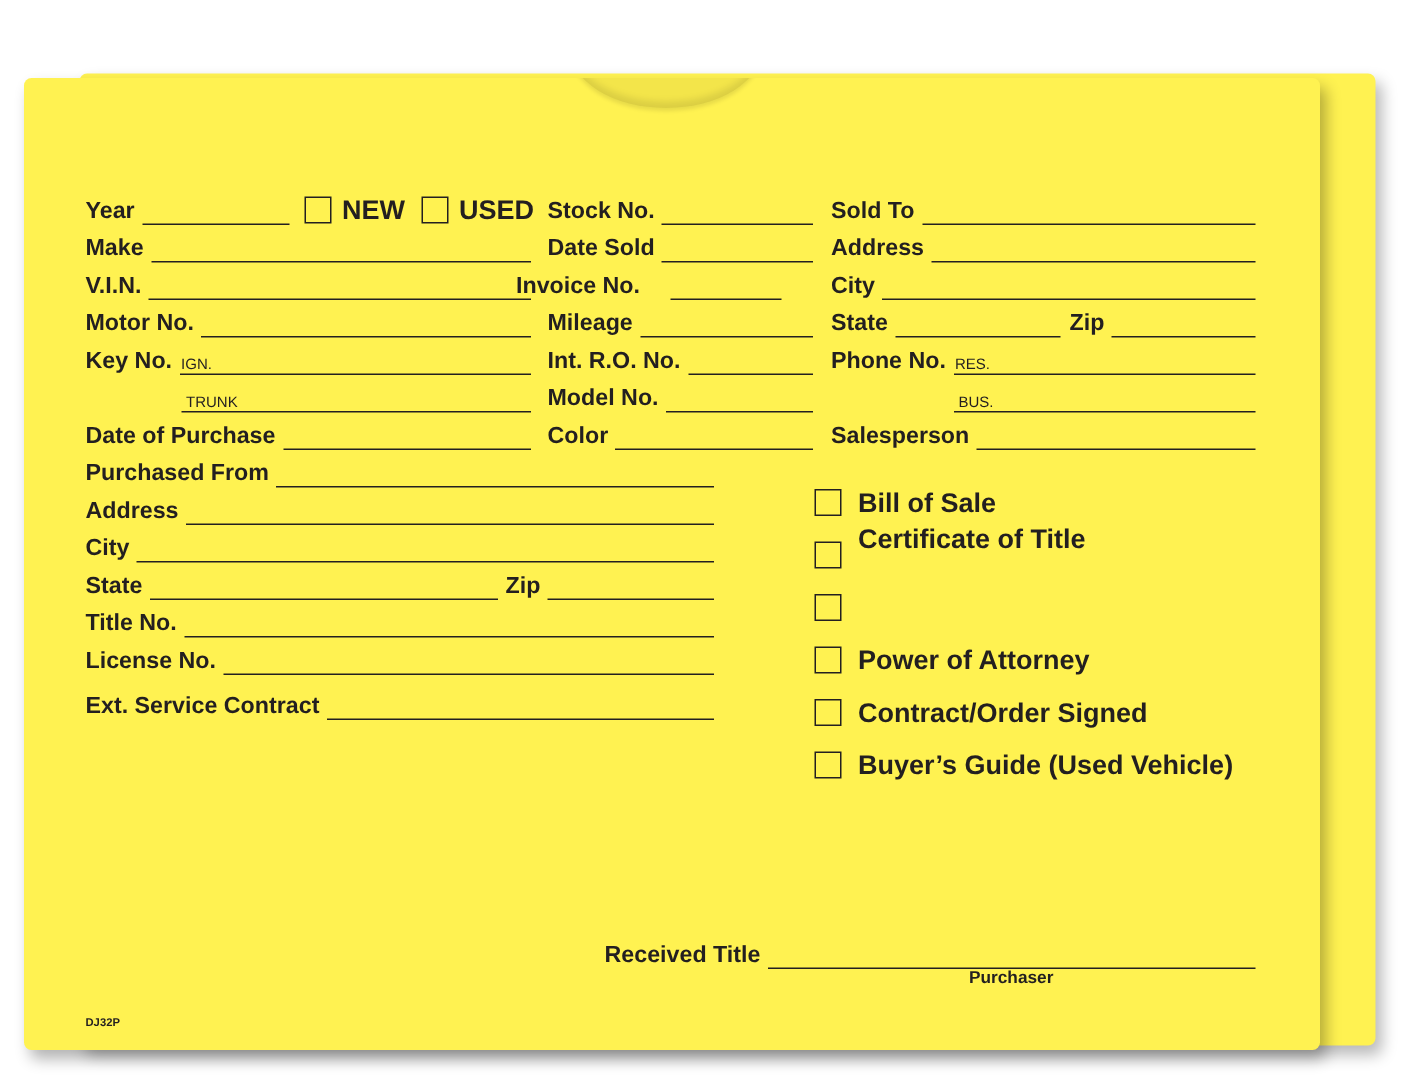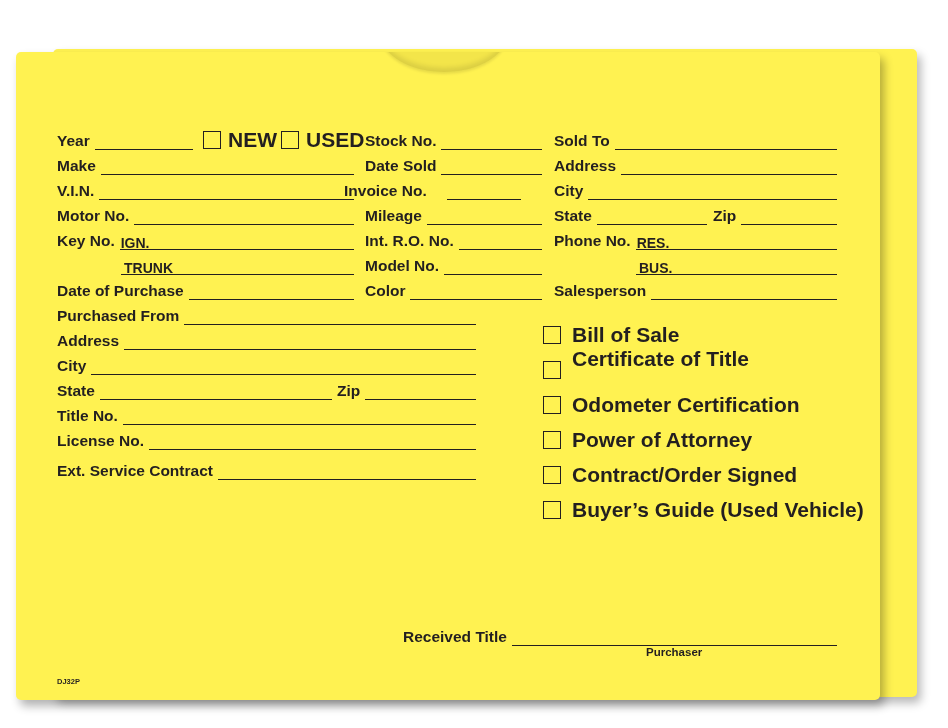--- a/index.html
+++ b/index.html
@@ -42,31 +42,31 @@
     }
     .field .label { padding-right: 5px; padding-bottom: 1px; }
     .field .line {
       flex: 1;
       border-bottom: 1.3px solid #231f20;
       height: 14px;
       position: relative;
     }
     .field .sublabel {
       position: absolute; left: 1px; bottom: 1px;
-      font-size: 14px; line-height: 9px; font-weight: bold;
+      font-size: 10px; line-height: 9px; font-weight: normal;
     }
     .box {
       position: absolute;
       width: 18px; height: 18px;
       border: 1.3px solid #231f20;
       box-sizing: border-box;
     }
     .boxlabel {
       position: absolute;
-      font-weight: bold; font-size: 21px; line-height: 18px; white-space: nowrap;
+      font-weight: bold; font-size: 18px; line-height: 18px; white-space: nowrap;
     }
     .small {
       position: absolute; font-weight: bold; font-size: 11.5px; white-space: nowrap;
     }
     .code {
       position: absolute; font-size: 7.5px; font-weight: bold; white-space: nowrap;
     }
   </style>
 </head>
 <body>
@@ -211,21 +211,20 @@
       <span class="line"></span>
   </div>
 
   <div class="box" style="left:527px; top:274px;"></div>
   <div class="boxlabel" style="left:556px; top:274px;">Bill of Sale</div>
 
   <div class="box" style="left:527px; top:309px;"></div>
   <div class="boxlabel" style="left:556px; top:298px;">Certificate of Title</div>
 
   <div class="box" style="left:527px; top:344px;"></div>
-  <div class="boxlabel" style="left:556px; top:344px;">Odometer Certification</div>
 
   <div class="box" style="left:527px; top:379px;"></div>
   <div class="boxlabel" style="left:556px; top:379px;">Power of Attorney</div>
 
   <div class="box" style="left:527px; top:414px;"></div>
   <div class="boxlabel" style="left:556px; top:414px;">Contract/Order Signed</div>
 
   <div class="box" style="left:527px; top:449px;"></div>
   <div class="boxlabel" style="left:556px; top:449px;">Buyer’s Guide (Used Vehicle)</div>
 

